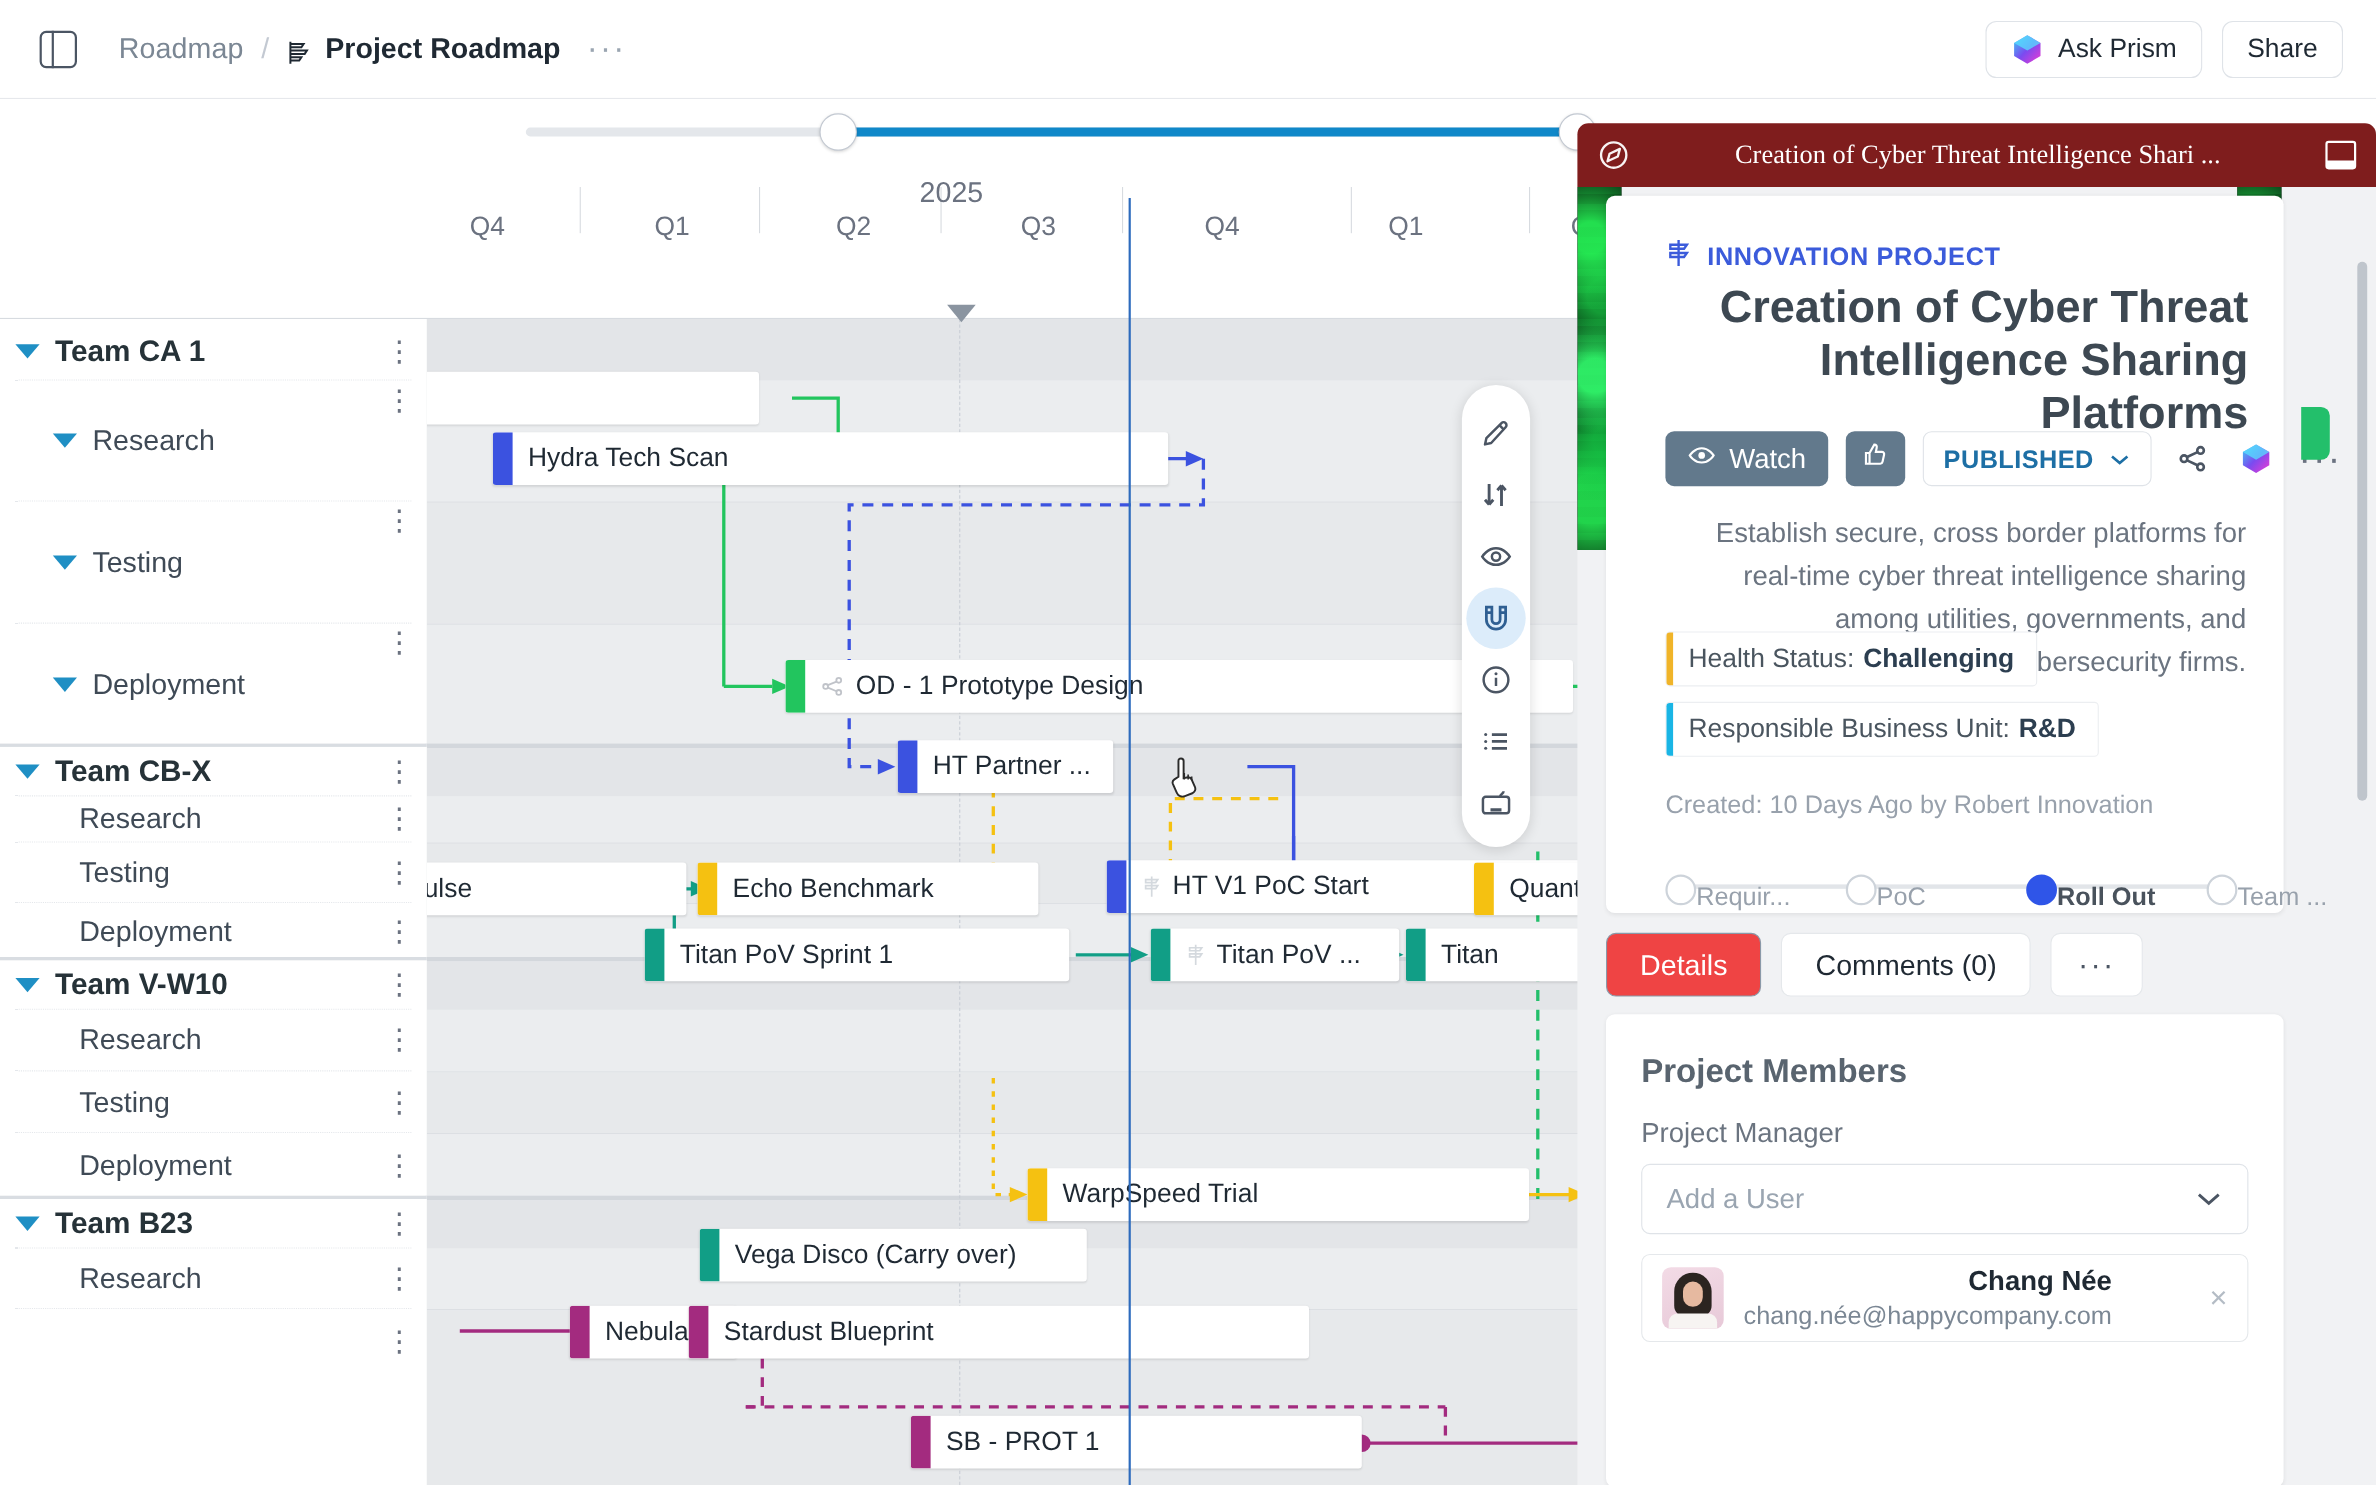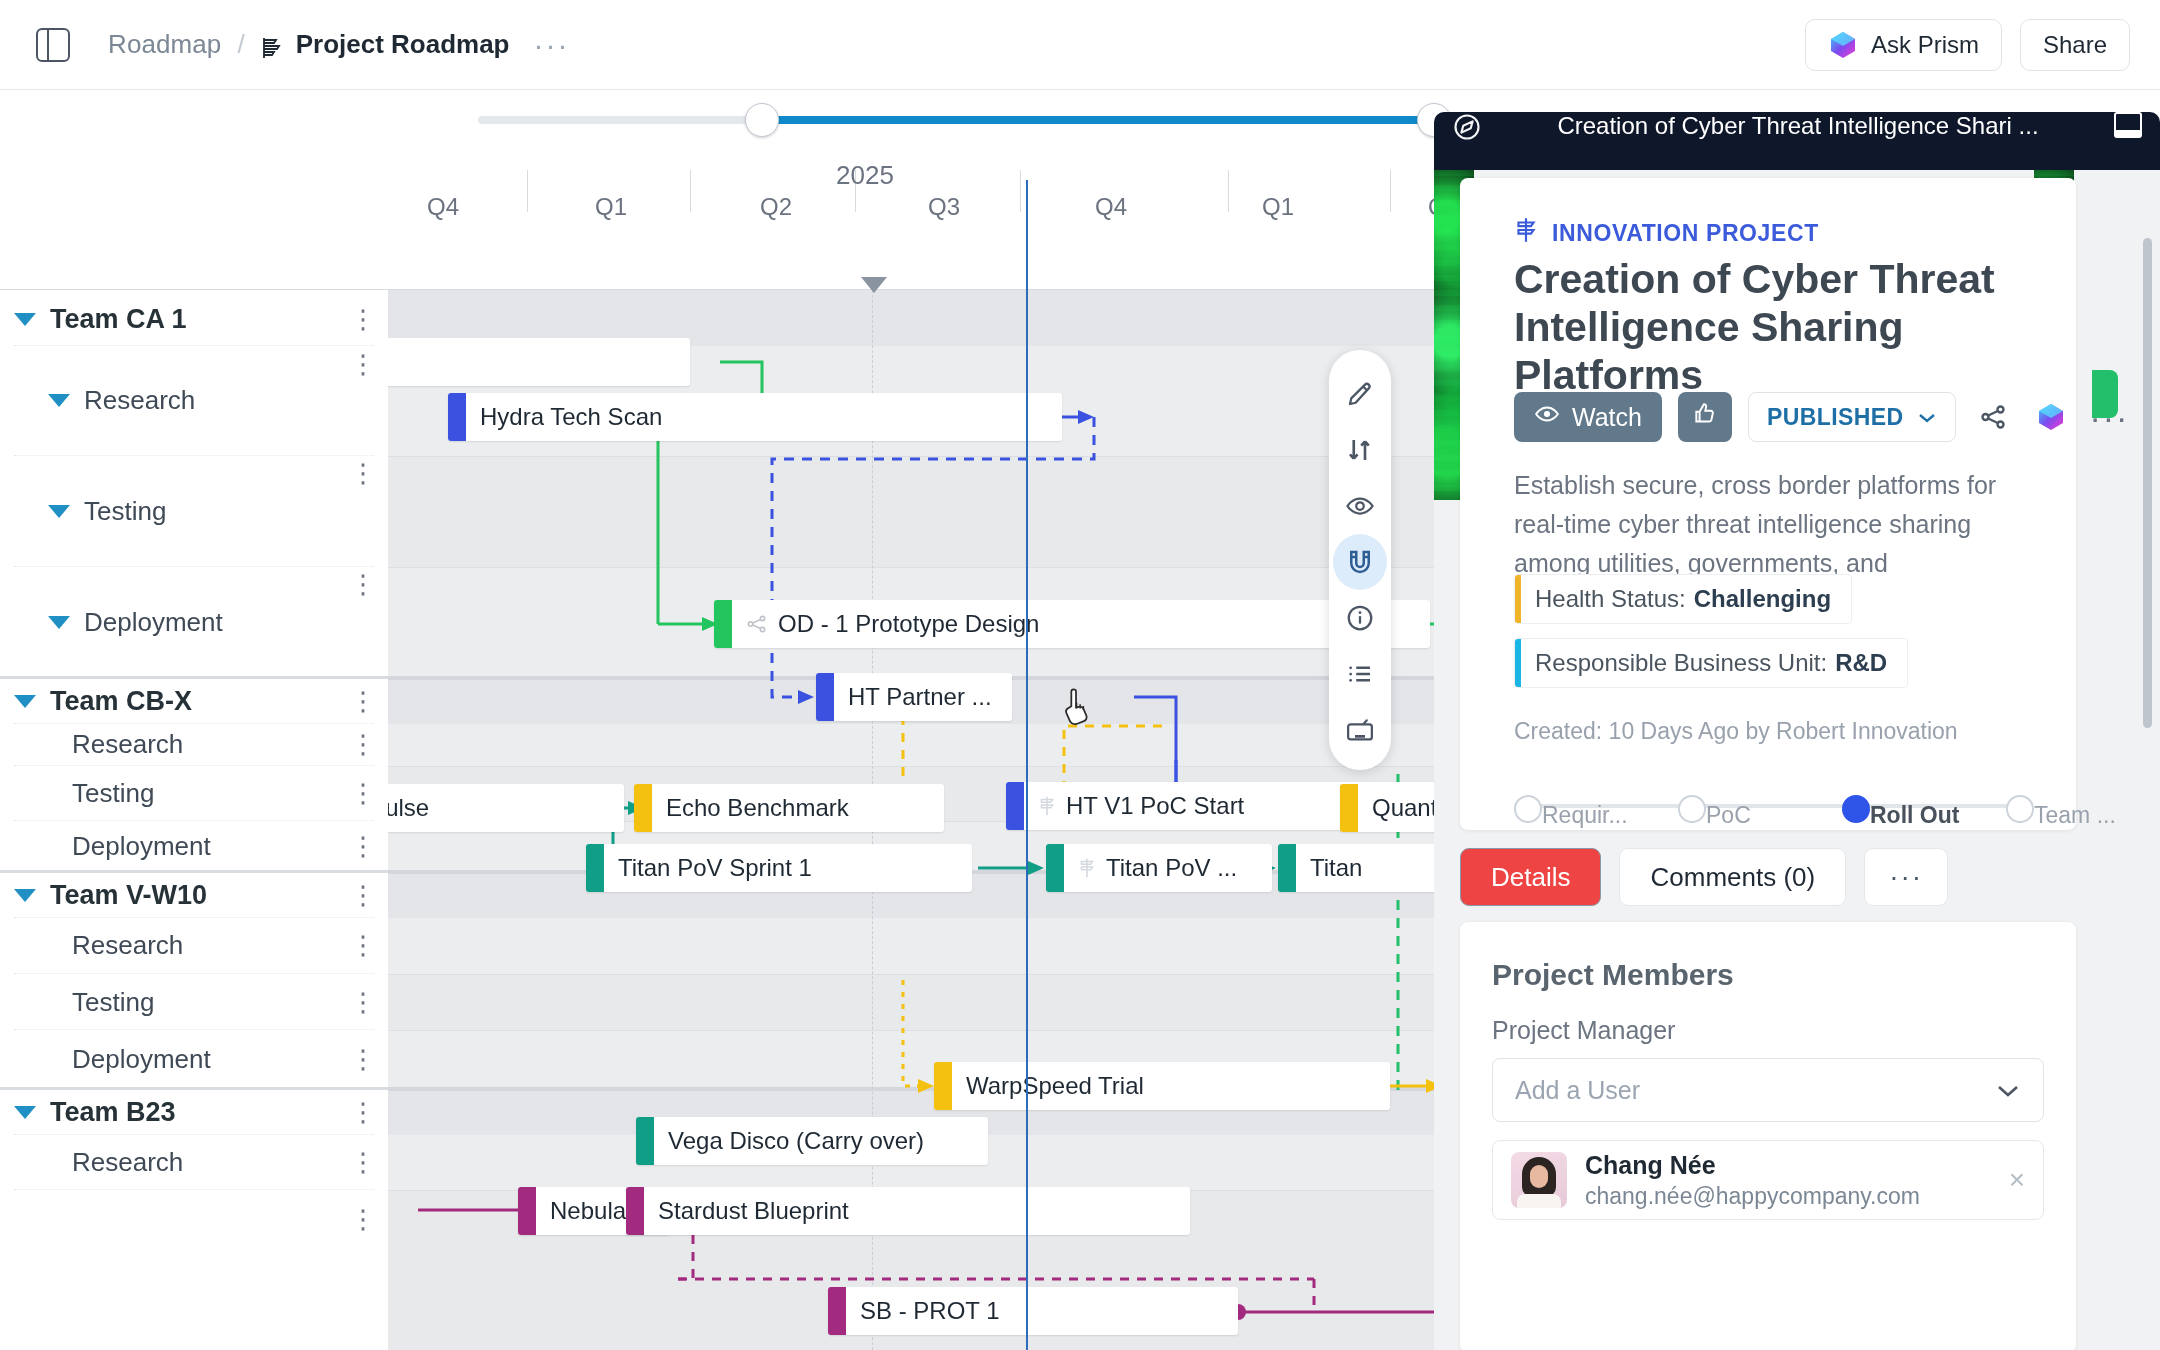--- a/index.html
+++ b/index.html
@@ -151,22 +151,22 @@
   
   .cursor { position:absolute; left:1063px; top:688px; z-index:30; }
 
   
   .detail {
     position:absolute; left:1434px; top:112px; width:726px; height:1238px;
     z-index:20; font-family:"Liberation Sans", sans-serif;
   }
   .detail-head {
     position:absolute; left:0; top:0; width:726px; height:58px;
-    background:#0f172a; border-radius:10px 10px 0 0;
-    display:flex; align-items:flex-start; padding:0 18px;
+    background:#7f1d1d; border-radius:10px 10px 0 0;
+    display:flex; align-items:center; padding:0 18px;font-family:Liberation Serif, serif;
   }
   .detail-head .nav-ico { width:30px; height:30px; color:#fff; opacity:.95; }
   .detail-head .dtitle {
     flex:1; text-align:center; color:#fff; font-size:24px; white-space:nowrap;
     overflow:hidden; text-overflow:ellipsis; padding:0 14px;
   }
   .minbox { width:28px; height:26px; border:2px solid #fff; border-bottom-width:8px; border-radius:3px; }
 
   .detail-body {
     position:absolute; left:0; top:58px; width:726px; height:1180px;
@@ -182,20 +182,21 @@
       radial-gradient(circle at 35% 86%, rgba(40,255,90,.8) 0 8%, transparent 28%),
       repeating-linear-gradient(180deg,#062a10 0 6px,#021206 6px 15px),
       #020a04;
   }
   .hero-strip.l { left:0; }
   .hero-strip.r { right:86px; }
 
   .card {
     position:absolute; background:#fff; border-radius:8px;
     box-shadow:0 1px 4px rgba(0,0,0,.07);
+    text-align:right;
   }
   .card-main { left:26px; top:8px; width:616px; height:652px; }
   .kicker {
     position:absolute; left:54px; top:38px; display:flex; align-items:center;
     gap:14px; color:#3b5bdb; font-size:23px; font-weight:700; letter-spacing:.6px;
   }
   .ptitle {
     position:absolute; left:54px; top:78px; width:530px;
     font-size:41px; line-height:1.17; font-weight:700; color:#3d4852;
   }

